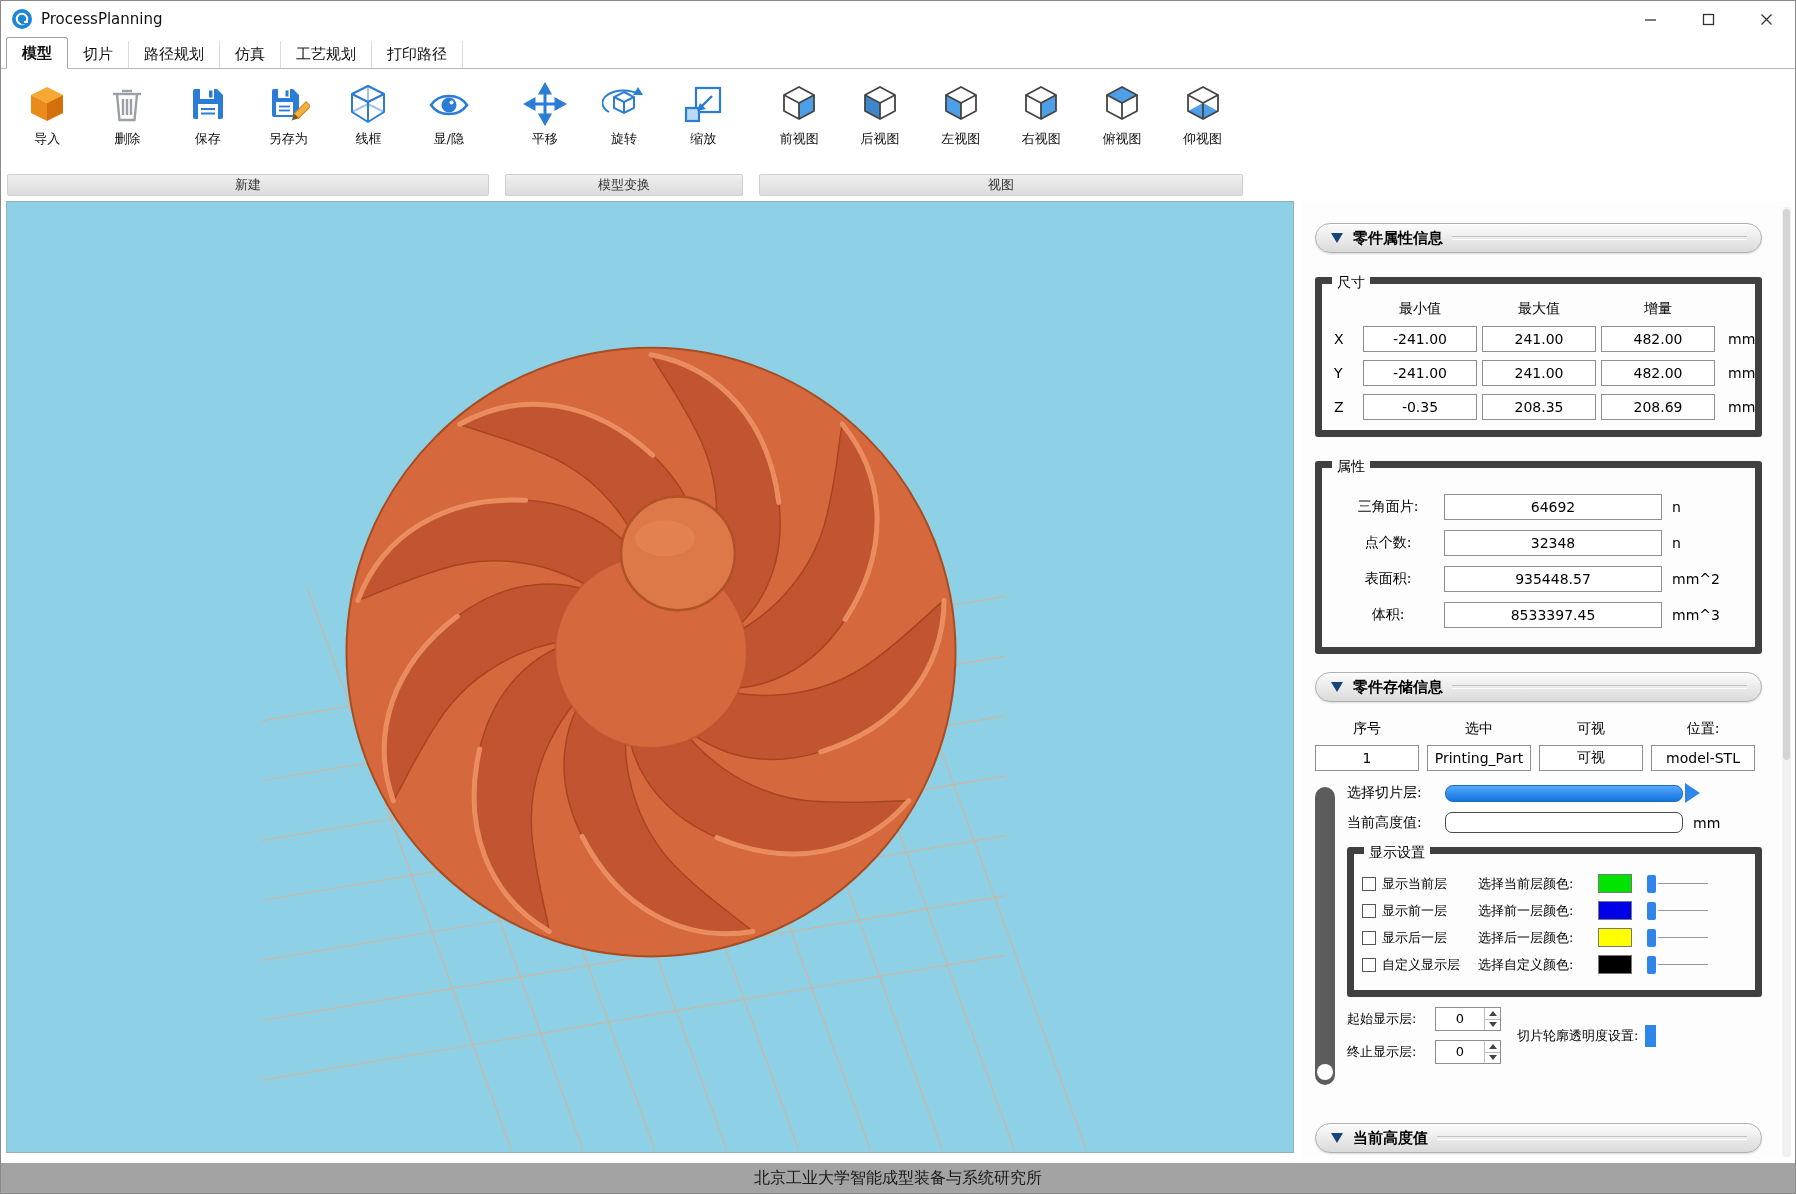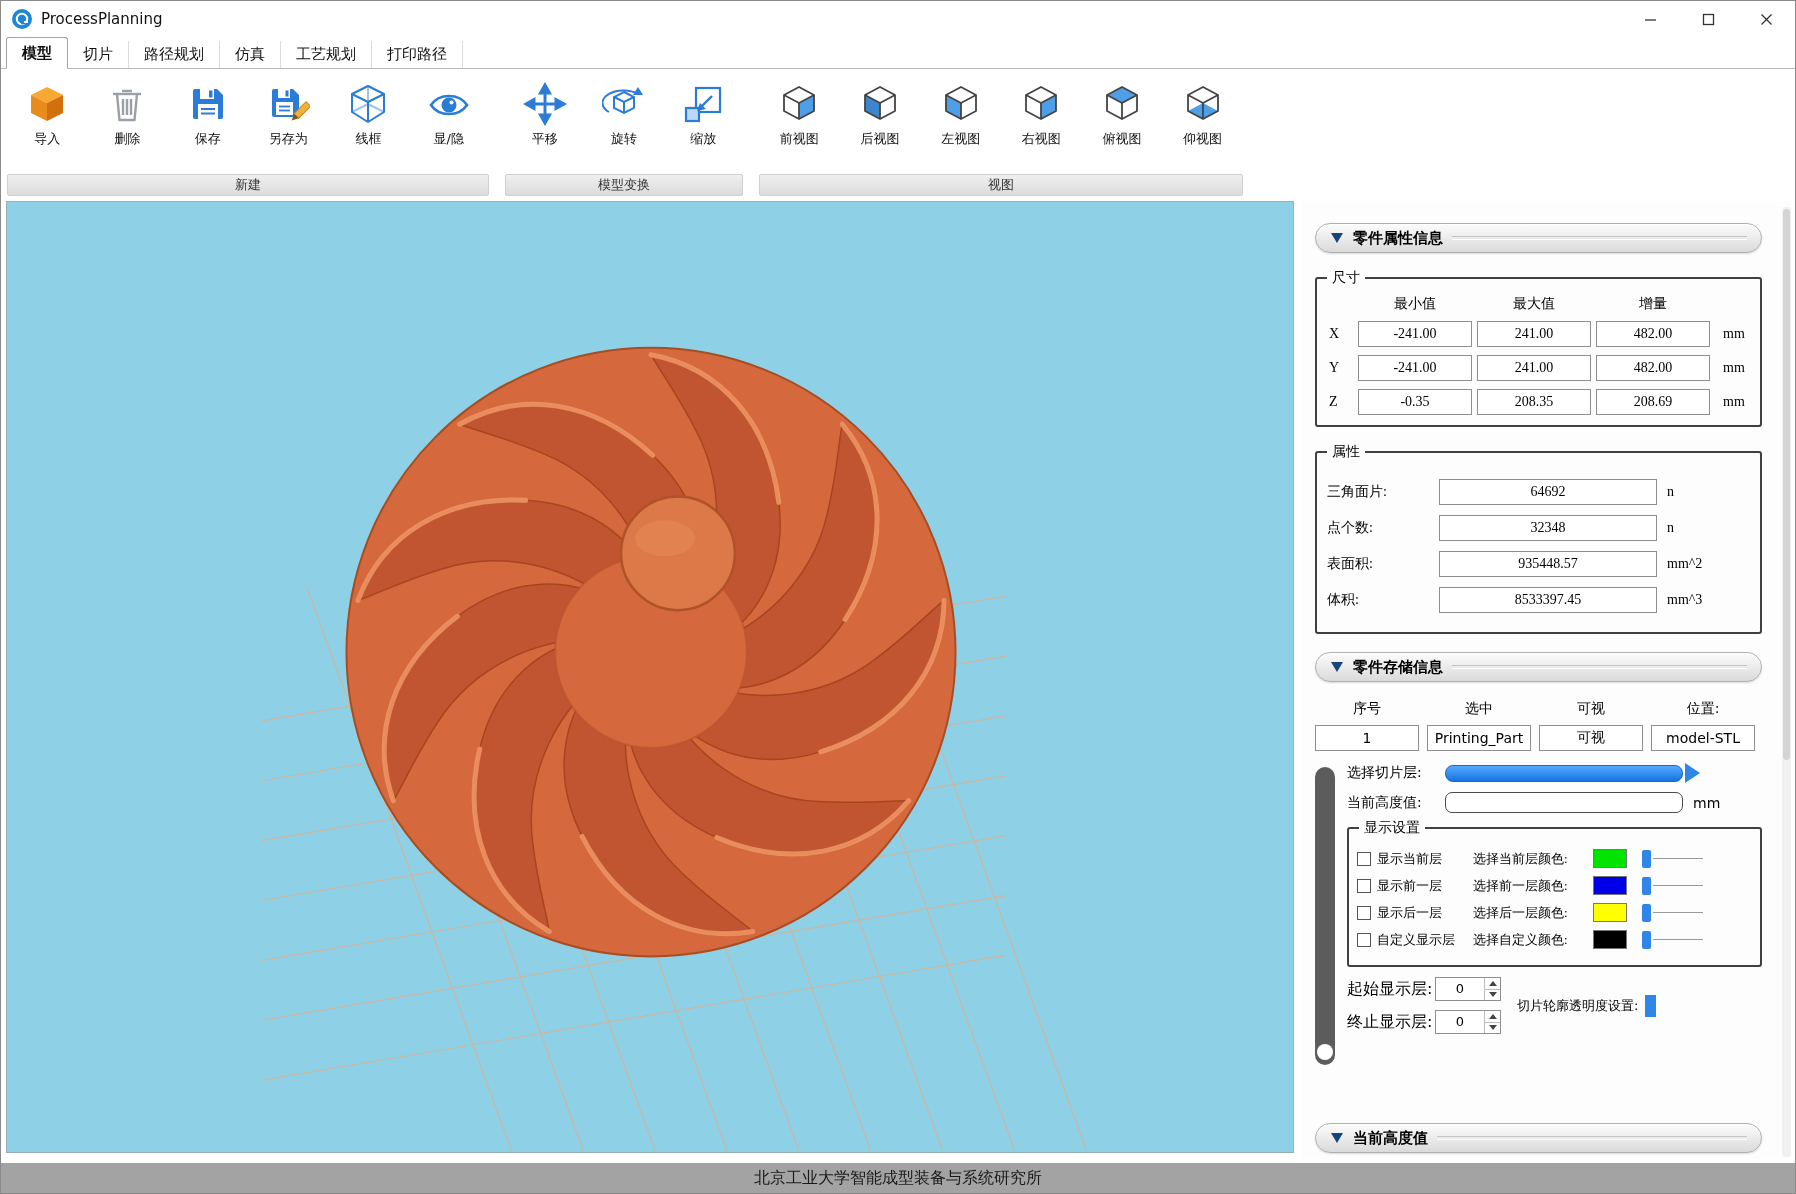--- a/index.html
+++ b/index.html
@@ -38,31 +38,31 @@
   .panel { position: absolute; left: 1300px; right: 3px; top: 0; bottom: 4px; background: var(--panel-bg); padding: 10px 30px 4px 14px; display: flex; flex-direction: column; overflow: hidden; }
   .panel-scroll { position: absolute; top: 6px; right: 4px; bottom: 6px; width: 9px; background: #f1f1f1; border-radius: 4px; }
   .panel-scroll .thumb { position: absolute; top: 2px; left: 1px; width: 7px; height: 58%; background: #d4d4d4; border-radius: 4px; }
 
   .pill { height: 30px; flex: none; border-radius: 15px; background: linear-gradient(#fcfcfc, #dadada); border: 1px solid #b0b0b0; display: flex; align-items: center; padding: 0 14px; gap: 9px; box-shadow: 0 1px 2px rgba(0,0,0,.14), inset 0 1px 0 #fff; }
   .pill-text { font-size: 15px; font-weight: bold; color: #000; white-space: nowrap; }
   .pill-line { flex: 1; height: 4px; border-top: 1px solid #c3c3c3; border-bottom: 1px solid #fcfcfc; }
   .tri-icon { width: 14px; height: 12px; flex: none; }
   .mt12 { margin-top: 12px; } .mt18 { margin-top: 18px; }
 
-  .groupbox { position: relative; border: 2px solid #404040; border-radius: 3px; margin-top: 24px; padding: 16px 10px 10px; font-family: Liberation Serif, serif; }
+  .groupbox { position: relative; border: 7px solid #404040; border-radius: 3px; margin-top: 24px; padding: 16px 10px 10px; }
   .gb-title { position: absolute; top: -10px; left: 10px; background: var(--panel-bg); padding: 0 5px; font-size: 14px; color: #000; }
 
   .size-grid { display: grid; grid-template-columns: 26px 114px 114px 114px 44px; column-gap: 5px; row-gap: 8px; align-items: center; }
   .colh { text-align: center; font-size: 14px; }
   .axis { font-size: 14px; padding-left: 2px; }
   .val-box { height: 26px; border: 1px solid #8f8f8f; background: #fff; font-size: 14px; display: flex; align-items: center; justify-content: center; }
   .unit { font-size: 14px; padding-left: 8px; }
 
   .attr-row { display: flex; align-items: center; margin: 10px 0 9px; }
-  .attr-label { width: 112px; font-size: 14px; }
+  .attr-label { width: 112px; font-size: 14px; text-align: center; }
   .attr-row .val-box { width: 218px; }
   .attr-unit { margin-left: 10px; font-size: 14px; }
 
   .storage { margin-top: 8px; }
   .storage-heads, .storage-row { display: grid; grid-template-columns: 104px 104px 104px 104px; column-gap: 8px; }
   .storage-heads { text-align: center; font-size: 14px; margin: 10px 0 7px; }
   .storage-cell { height: 26px; border: 1px solid #8f8f8f; background: #fff; font-size: 14px; display: flex; align-items: center; justify-content: center; white-space: nowrap; overflow: hidden; }
 
   .slice-section { display: flex; gap: 12px; margin-top: 12px; flex: none; }
   .v-slider { width: 20px; height: 298px; background: #5c5c5c; border-radius: 10px; position: relative; flex: none; margin-top: 4px; }
@@ -82,21 +82,21 @@
   .ds-chk-label { width: 96px; font-size: 13px; }
   .ds-color-label { width: 120px; font-size: 13px; }
   .swatch { width: 34px; height: 19px; border: 1px solid #777; margin-right: 15px; flex: none; }
   .mini-slider { display: flex; align-items: center; }
   .mini-handle { width: 9px; height: 18px; background: #2f86e8; border-radius: 2px; flex: none; }
   .mini-track { width: 50px; height: 0; border-top: 1px solid #9a9a9a; margin-left: 2px; }
 
   .bottom-rows { display: flex; margin-top: 10px; }
   .spin-col { }
   .spin-row { display: flex; align-items: center; margin-bottom: 9px; }
-  .spin-row label { width: 88px; font-size: 16px; }
+  .spin-row label { width: 88px; font-size: 13px; }
   .spinbox { width: 66px; height: 24px; border: 1px solid #8f8f8f; background: #fff; display: flex; }
   .spin-val { flex: 1; text-align: center; font-size: 13px; line-height: 22px; }
   .spin-btns { width: 16px; display: flex; flex-direction: column; border-left: 1px solid #bdbdbd; }
   .spin-btn { flex: 1; display: flex; align-items: center; justify-content: center; }
   .spin-btn + .spin-btn { border-top: 1px solid #bdbdbd; }
   .arr-up { width: 0; height: 0; border-left: 4px solid transparent; border-right: 4px solid transparent; border-bottom: 5px solid #444; }
   .arr-dn { width: 0; height: 0; border-left: 4px solid transparent; border-right: 4px solid transparent; border-top: 5px solid #444; }
   .opacity-wrap { display: flex; align-items: center; margin-left: 16px; margin-top: 16px; height: 26px; }
   .opacity-wrap label { font-size: 13px; white-space: nowrap; }
   .opacity-handle { width: 11px; height: 22px; background: #2f86e8; margin-left: 7px; }

